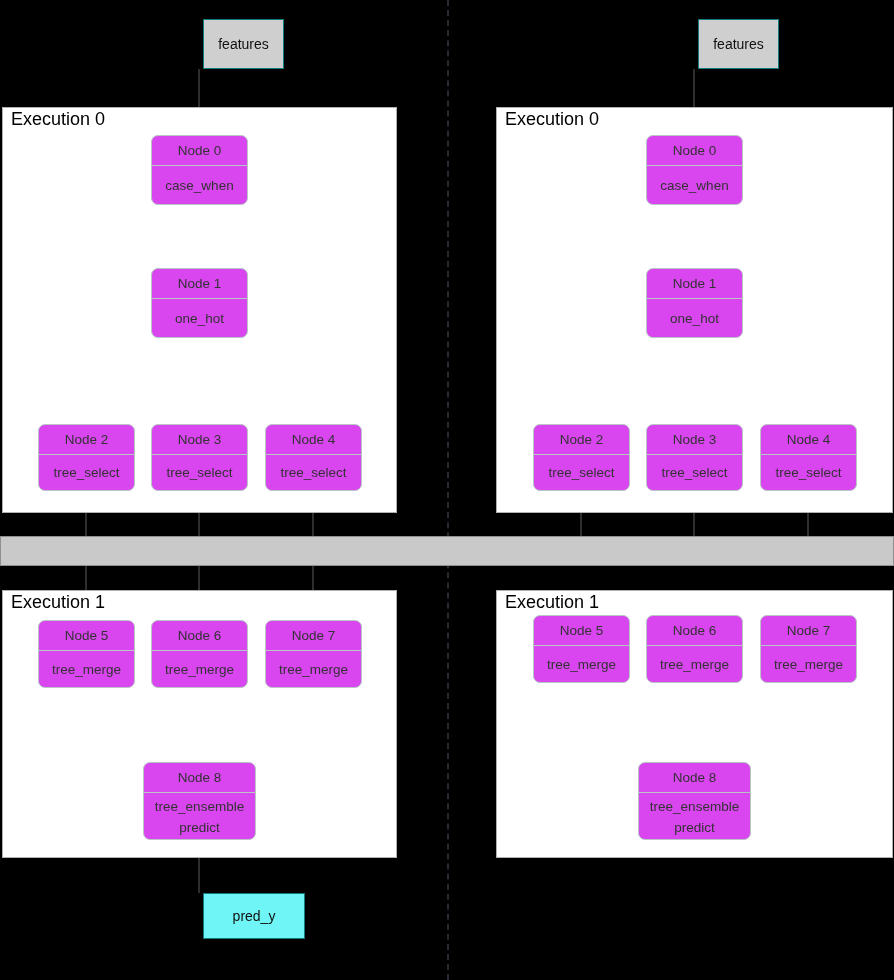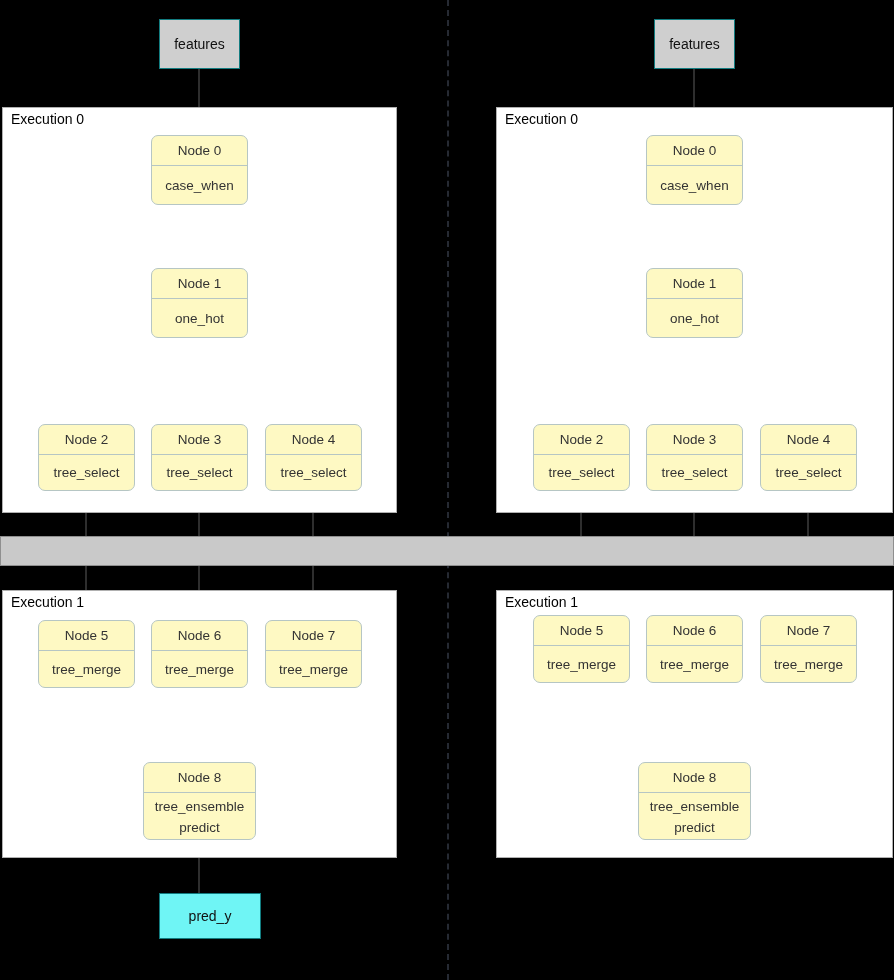--- a/index.html
+++ b/index.html
@@ -12,46 +12,46 @@
 
   
   svg.edges{position:absolute;left:0;top:0;width:894px;height:980px;pointer-events:none;}
 
   
   .exec-box{
     position:absolute;background:#ffffff;border:1px solid #b0b0b0;
     box-sizing:border-box;
   }
   .exec-label{
-    position:absolute;left:6px;top:4px;font-size:14px;color:#000;
+    position:absolute;left:6px;top:4px;font-size:18px;color:#000;
     background:#ffffff;padding:0 2px;white-space:nowrap;line-height:15px;
   }
 
   
   .node{
     position:absolute;box-sizing:border-box;
-    background:#fef9c3;border:1.6px solid #b6c6c4;border-radius:7px;
+    background:#d946ef;border:1.6px solid #b6c6c4;border-radius:7px;
     display:flex;flex-direction:column;overflow:hidden;
   }
   .node .title{
     flex:0 0 auto;height:29px;display:flex;align-items:center;justify-content:center;
     font-size:13.5px;color:#333;border-bottom:1.4px solid #b6c6c4;
   }
   .node .op{
     flex:1 1 auto;display:flex;align-items:center;justify-content:center;
     flex-direction:column;font-size:13.5px;color:#333;line-height:21px;
     padding:3px 4px;text-align:right;
   }
   .node .op span{display:block;}
 
   
   .io-box{
     position:absolute;box-sizing:border-box;display:flex;
     align-items:center;justify-content:center;
-    font-size:14px;color:#111;border:1.6px solid #127c80;
+    font-size:14px;color:#111;border:1.6px solid #127c80;margin-left:44px;
   }
   .io-features{background:#cfcfcf;}
   .io-pred{background:#6ff5f5;}
 
   
   .band{
     position:absolute;box-sizing:border-box;
     background:#c9c9c9;border:1px solid #8f8f8f;
   }
 

